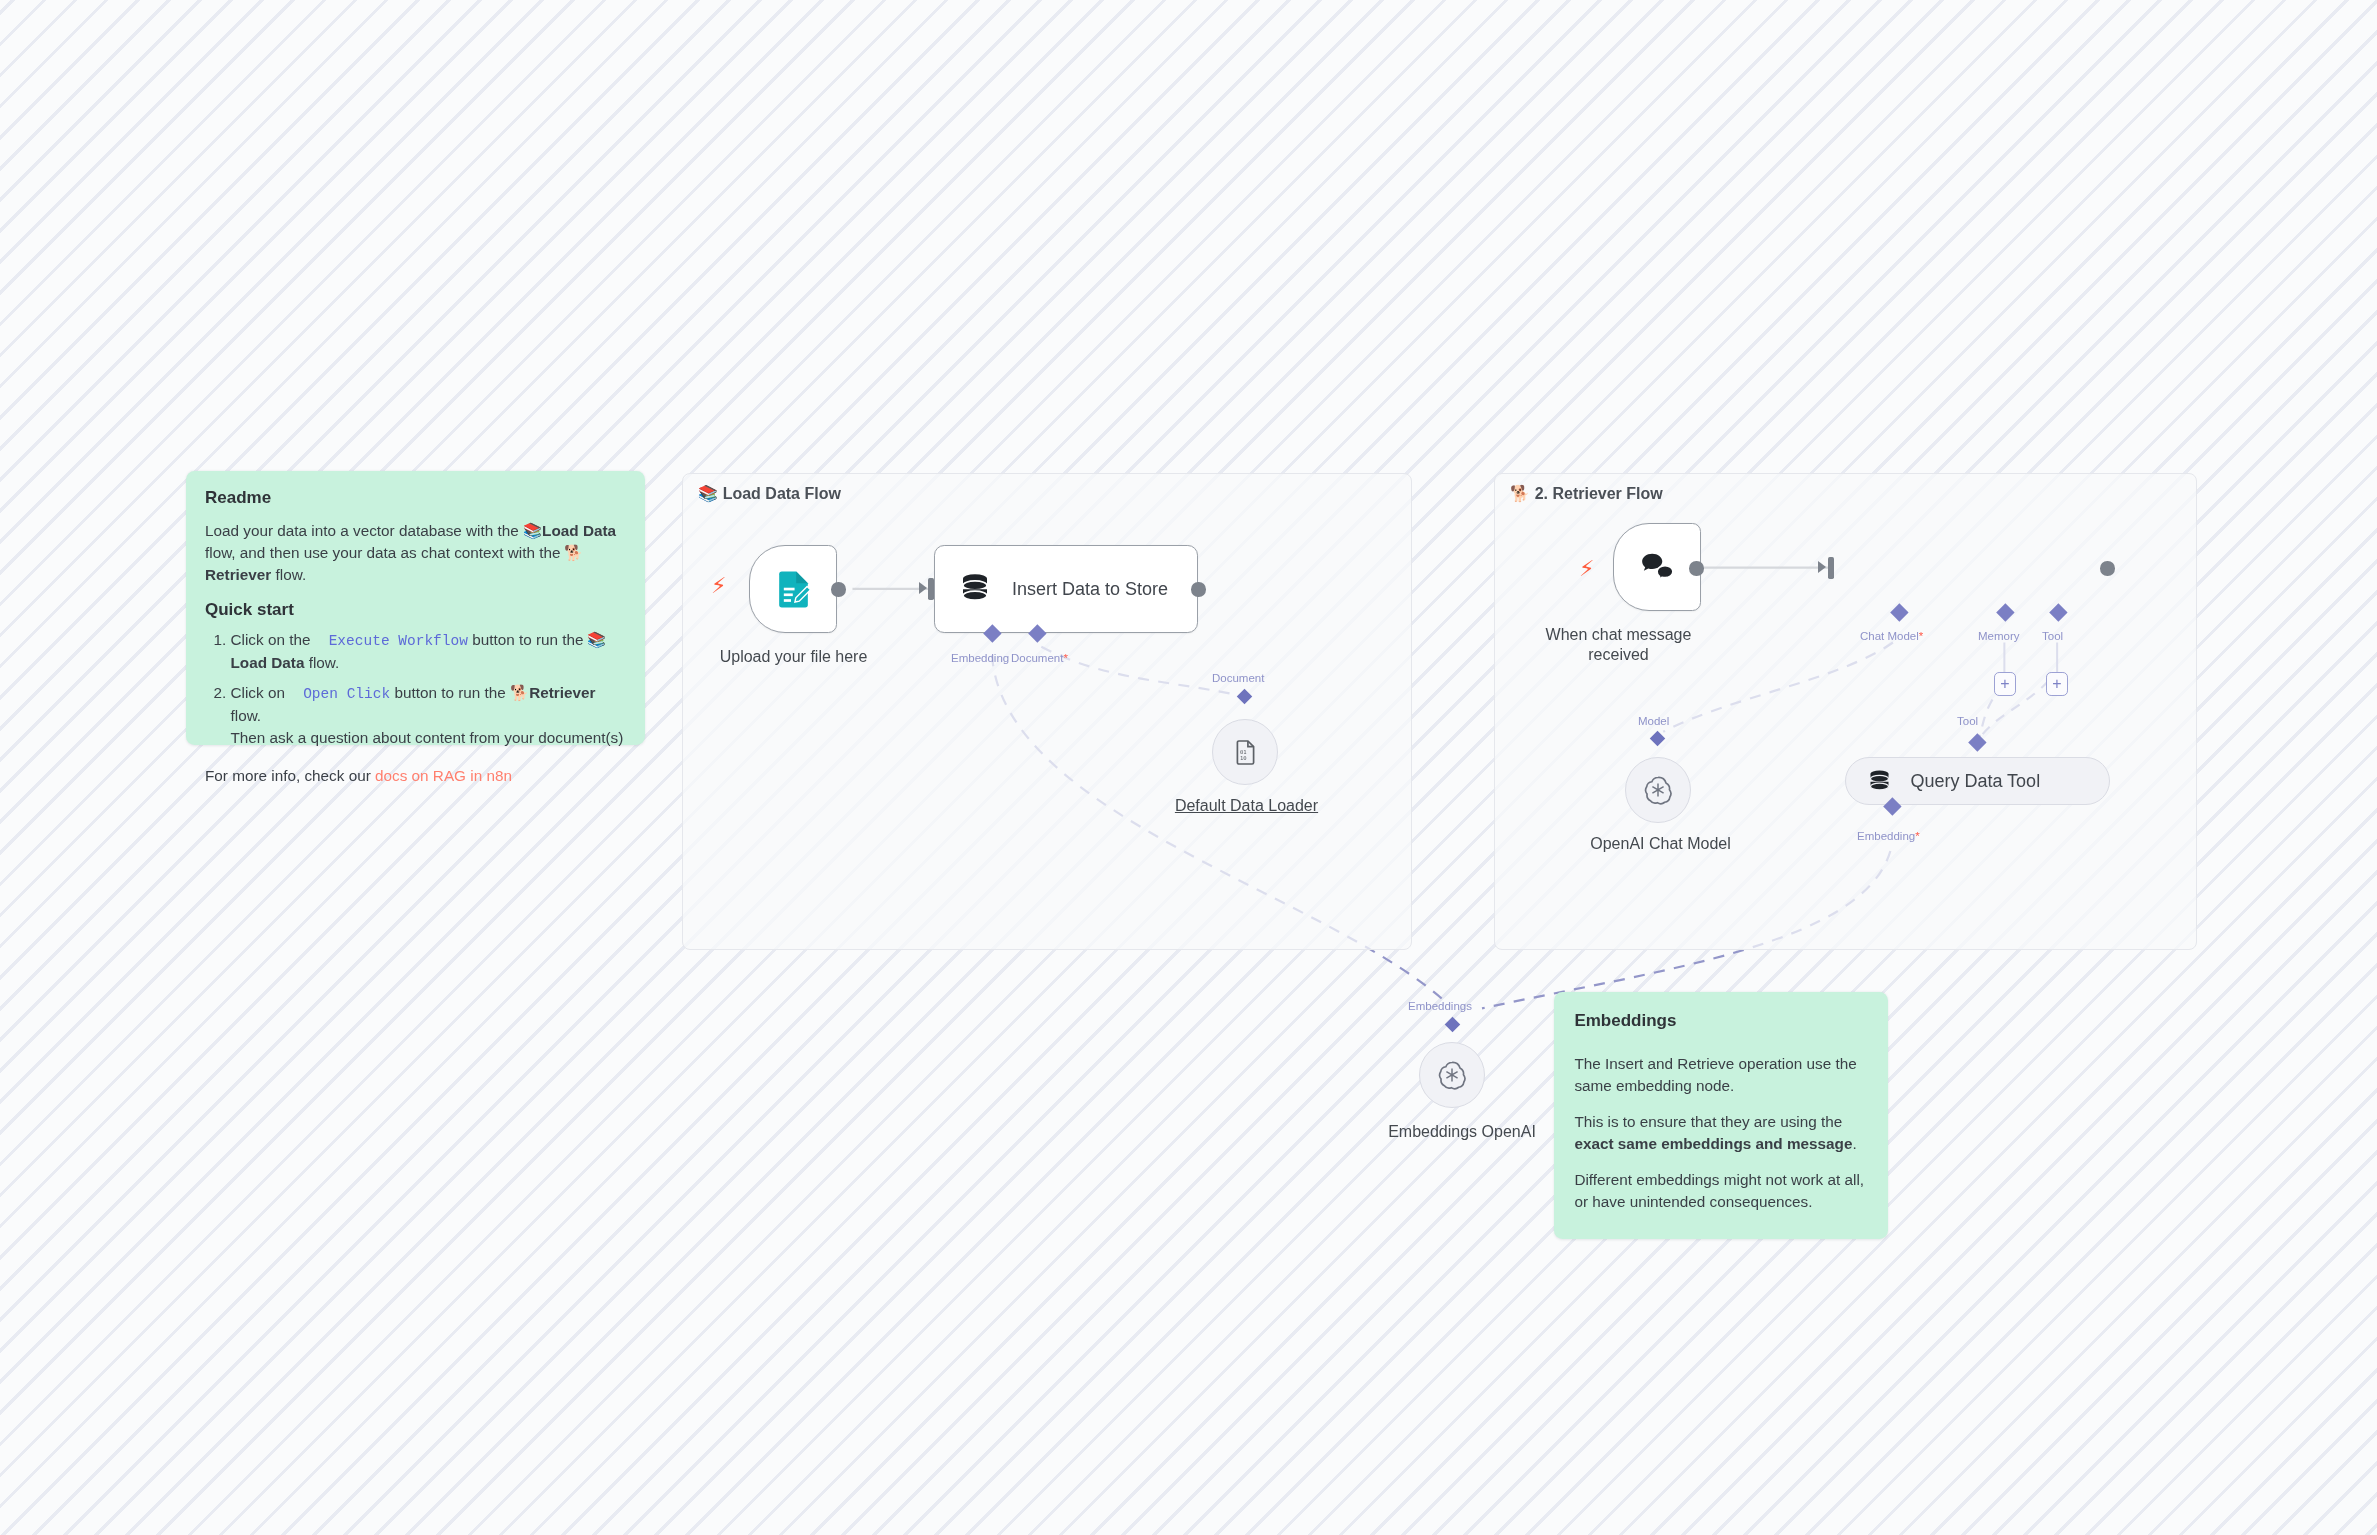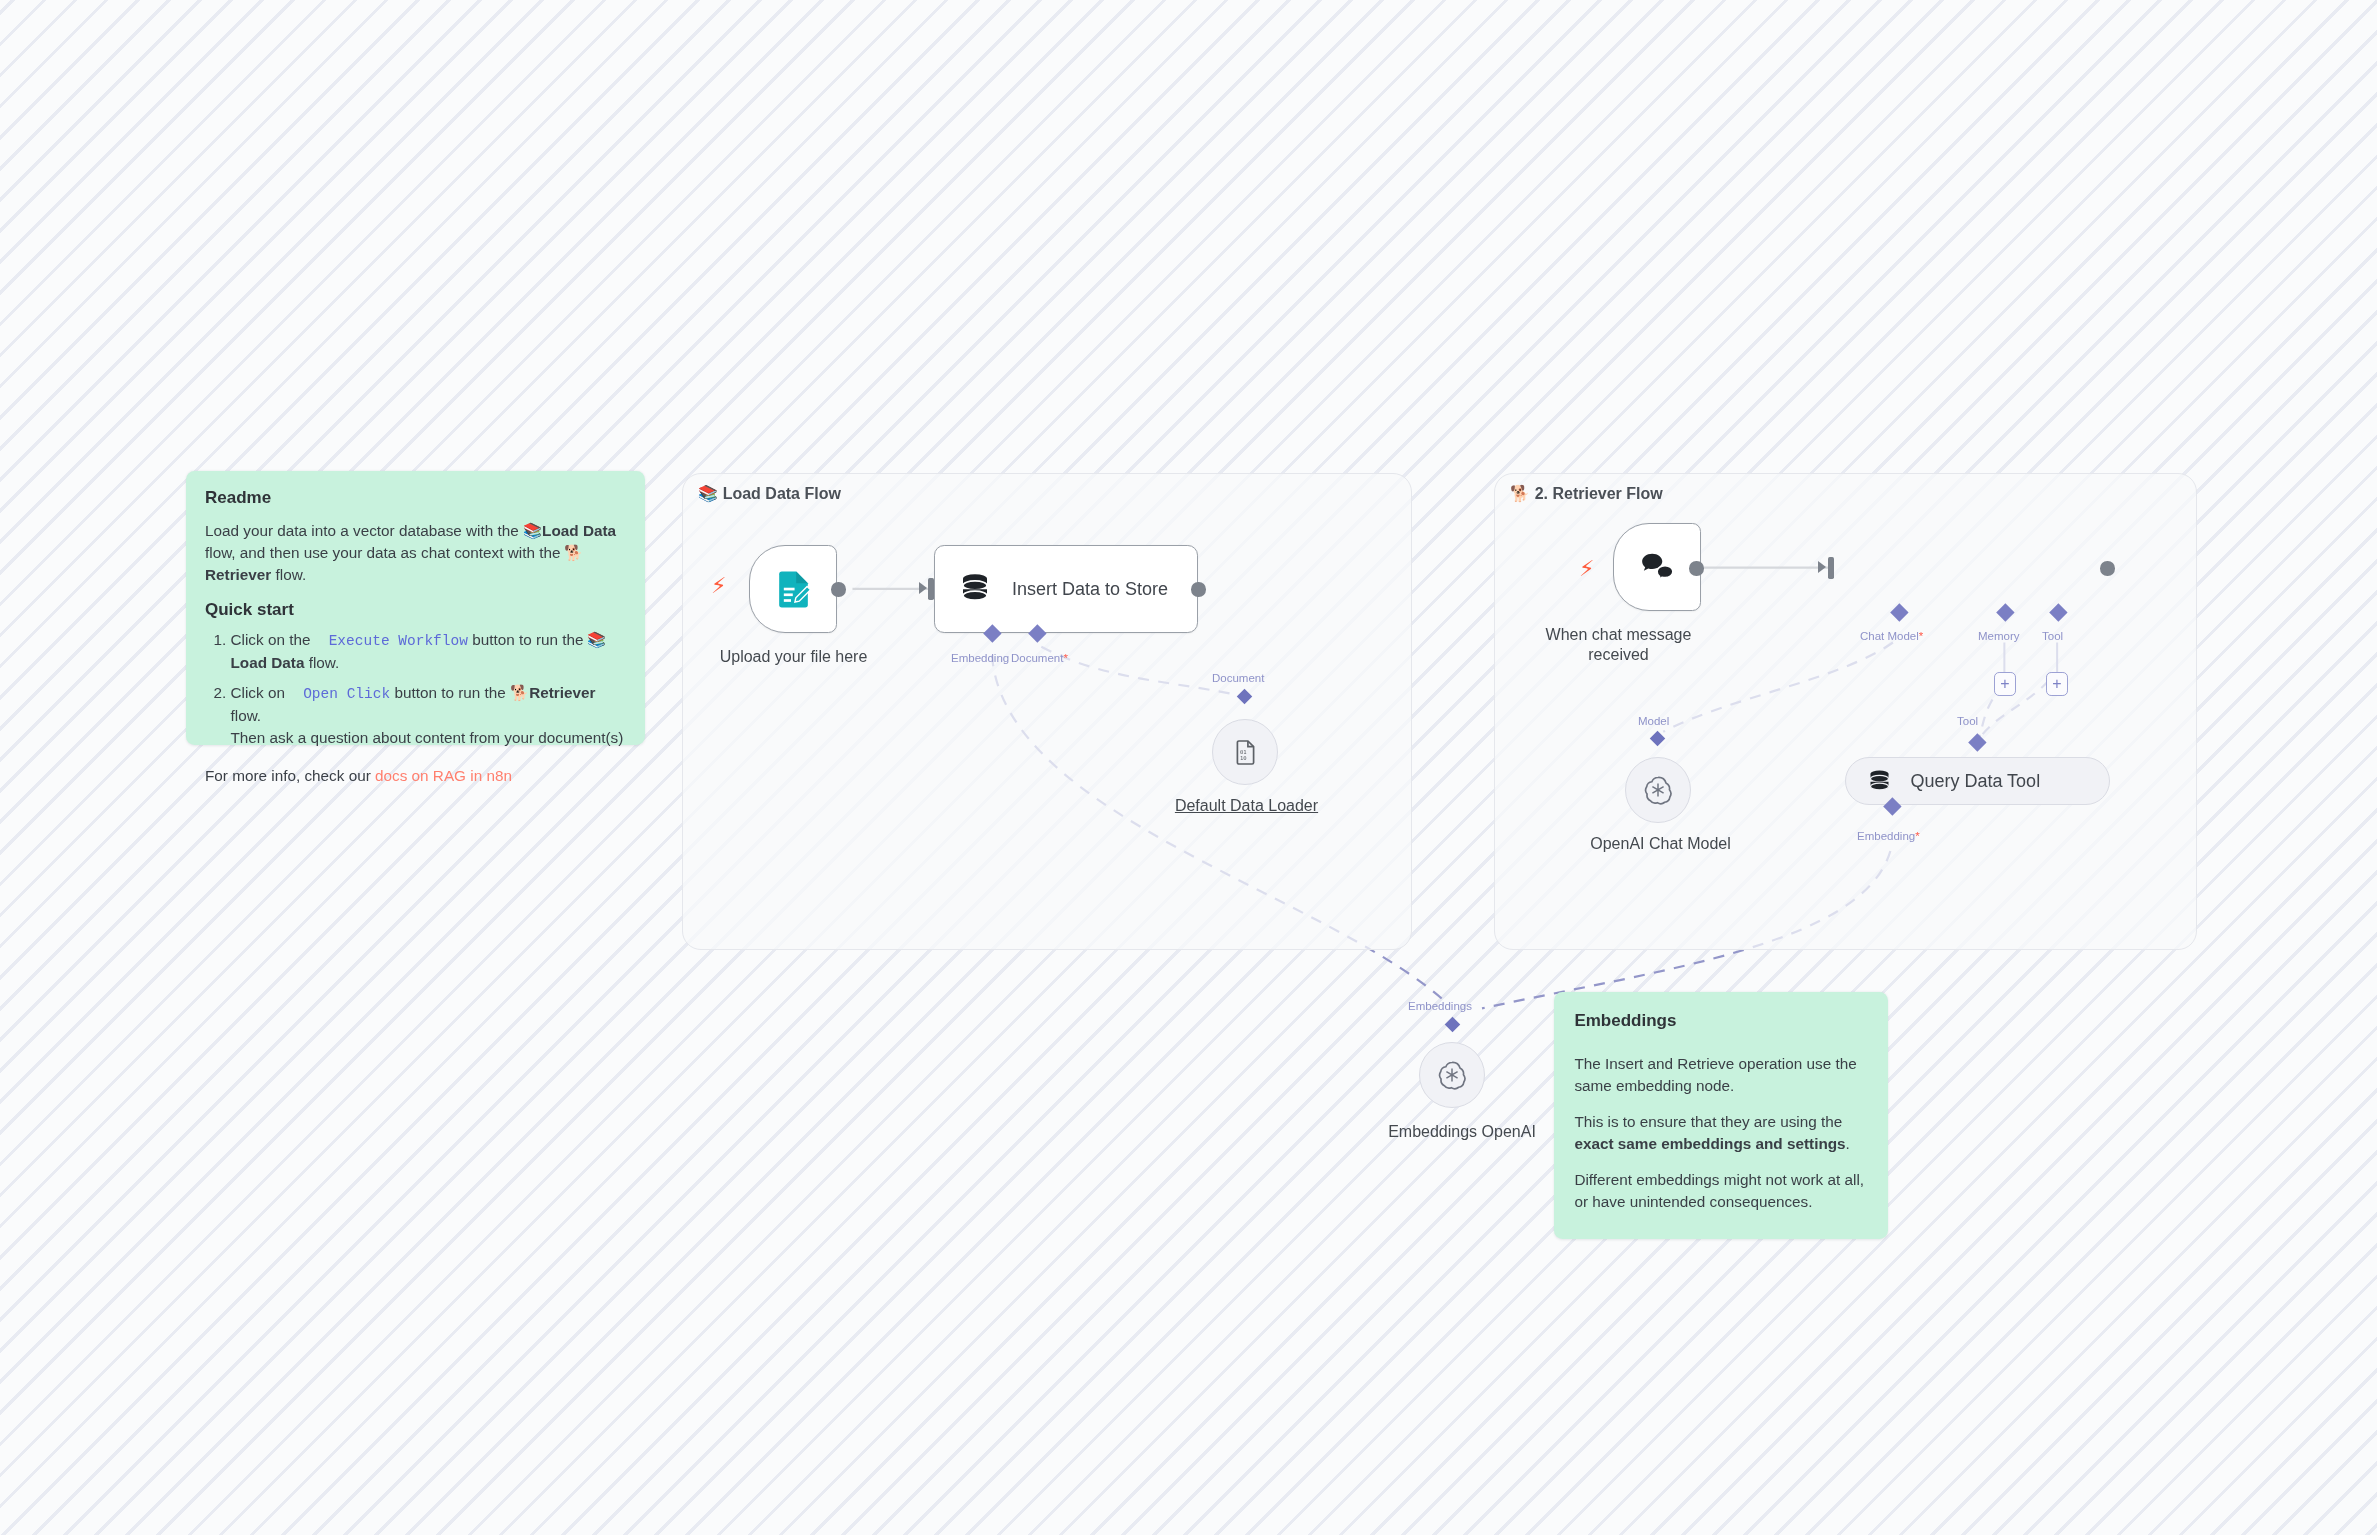--- a/index.html
+++ b/index.html
@@ -58,21 +58,21 @@
     padding-left: 14px;
   }
   .link { color: #ff7f6e; }
   .emoji { font-family: "DejaVu Sans", sans-serif; }
 
   
   .section {
     position: absolute;
     background: rgba(248,249,251,0.72);
     border: 0.9px solid #e5e7ec;
-    border-radius: 19px;
+    border-radius: 8px;
     box-sizing: border-box;
   }
   .section-title {
     position: absolute;
     top: 10.2px; left: 15.3px;
     font-size: 16px;
     font-weight: bold;
     color: #4b5057;
     white-space: nowrap;
   }
@@ -386,19 +386,19 @@
         <path d="M12 7.1v9.8M7.8 9.5l8.4 4.9M16.2 9.5l-8.4 4.9" fill="none" stroke="#6f7480" stroke-width="1.1"></path>
       </svg>
     </span>
   </div>
   <div class="node-caption" style="left:1360px; top:1122px; width:204px;">Embeddings OpenAI</div>
 
   <div class="sticky" style="left:1554px; top:992px; width:334px; height:247px; padding:19px 20.4px;">
     <h3 style="margin-bottom:22px;">Embeddings</h3>
     <p>The Insert and Retrieve operation use the same embedding node.</p>
     <p>
-      <span>This is to ensure that they are using the </span><b>exact same embeddings and settings</b><span>.</span>
+      <span>This is to ensure that they are using the </span><b>exact same embeddings and message</b><span>.</span>
     </p>
     <p>Different embeddings might not work at all, or have unintended consequences.</p>
   </div>
 
 </div>
 
 
 </body></html>

